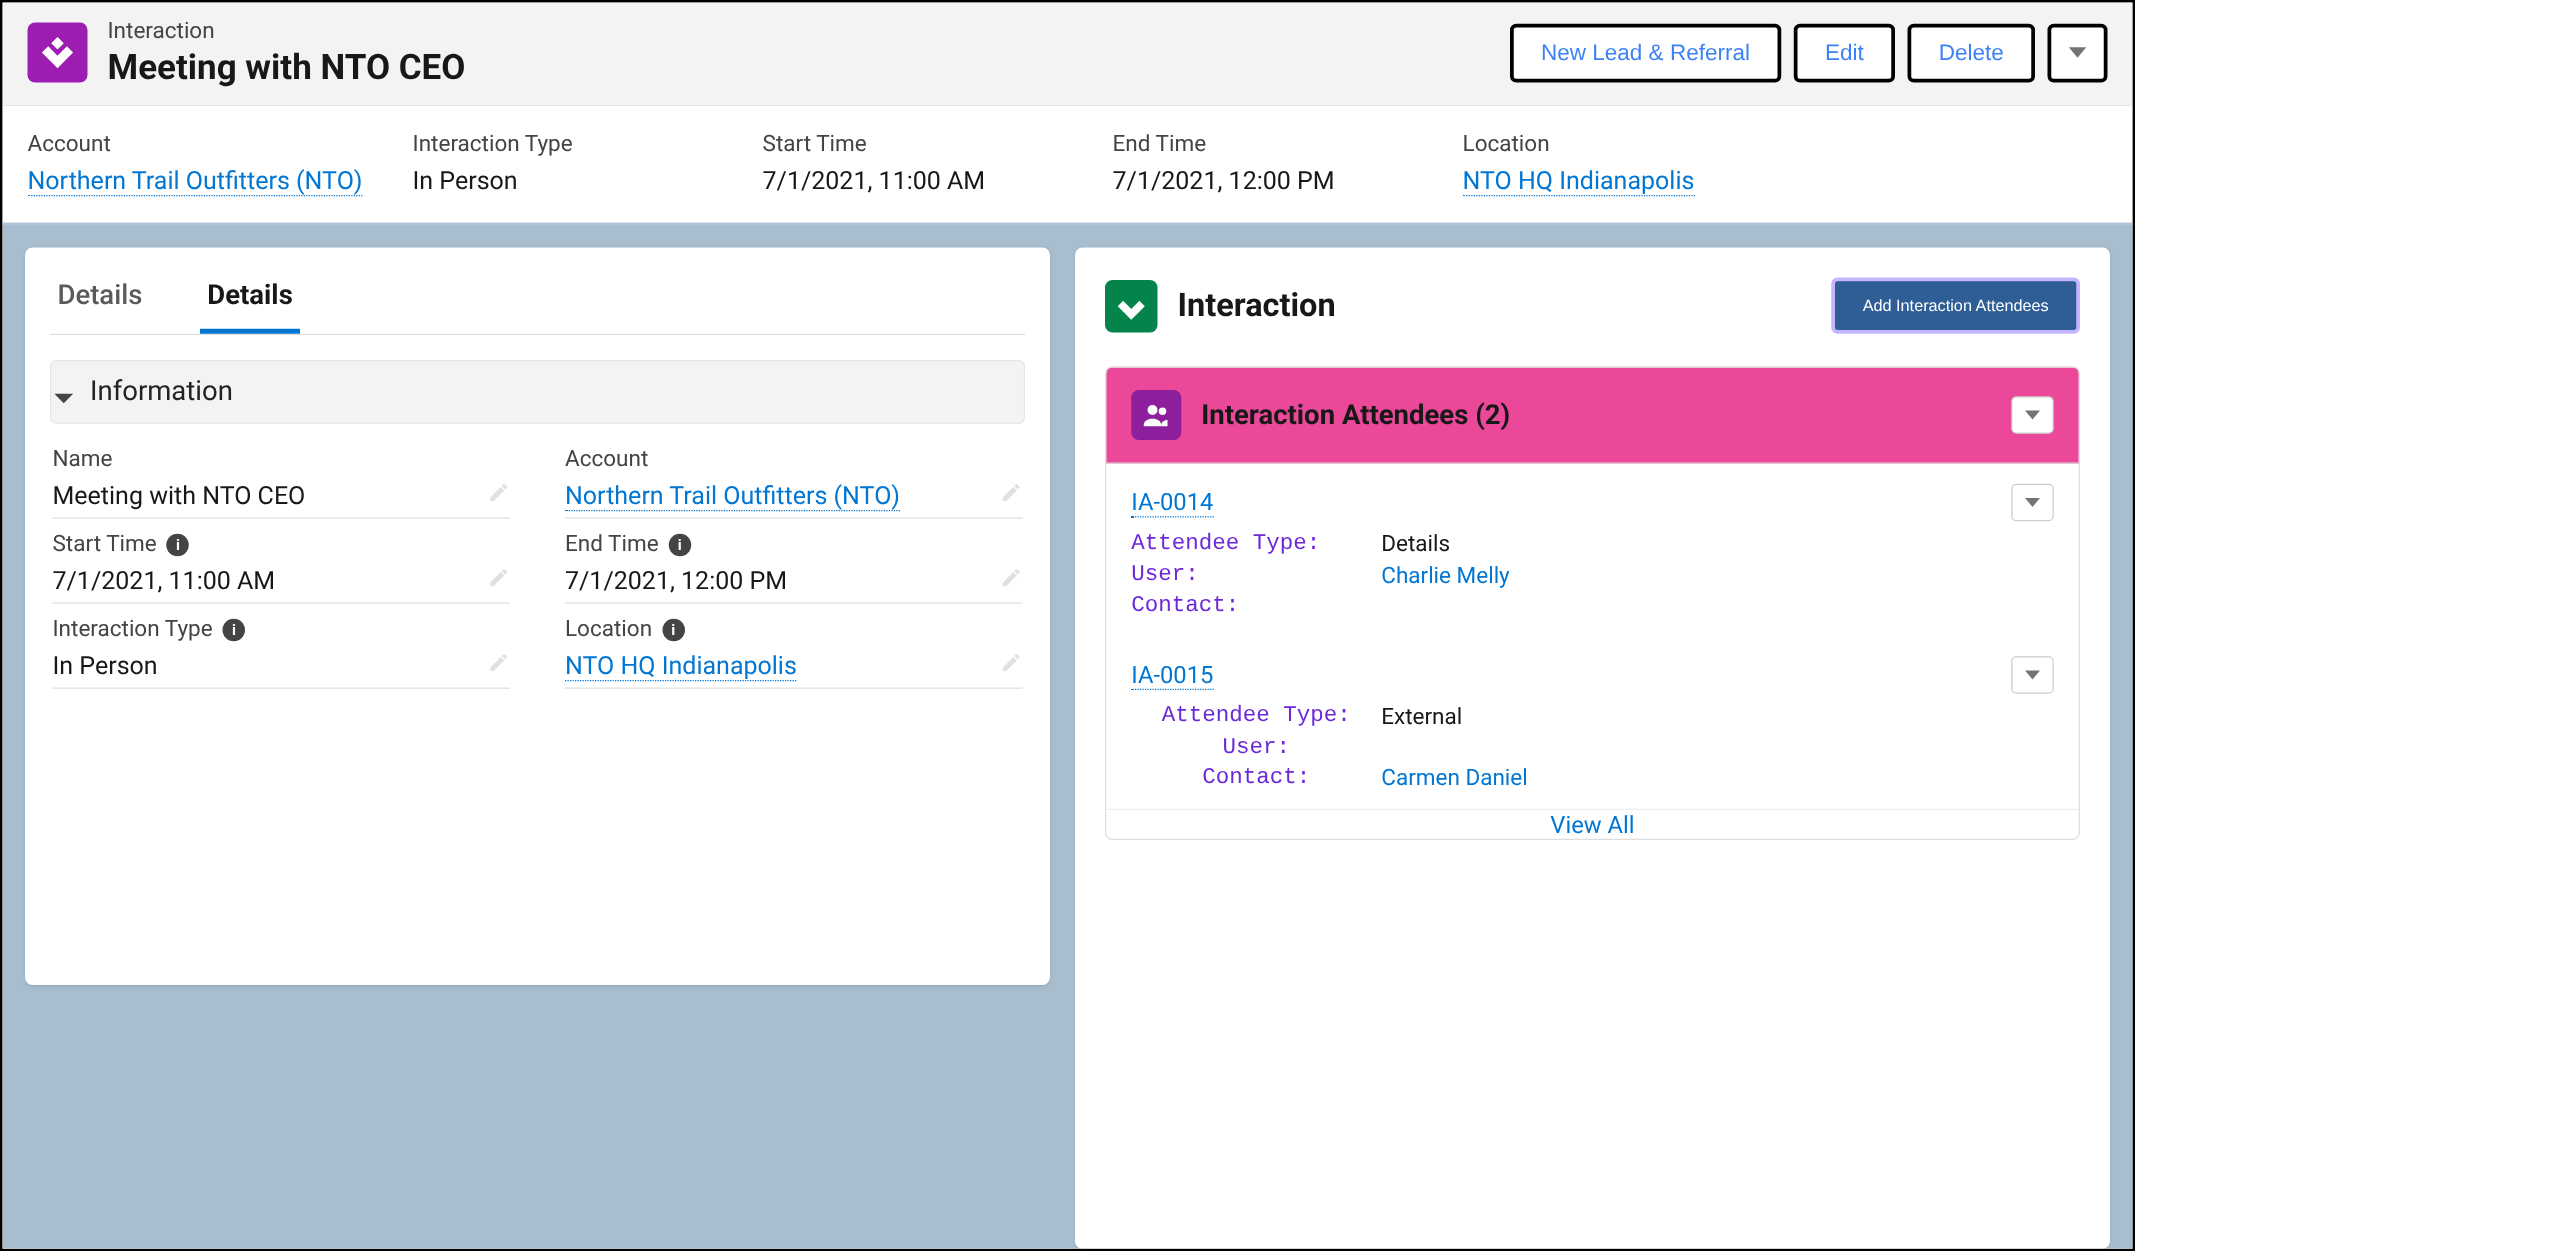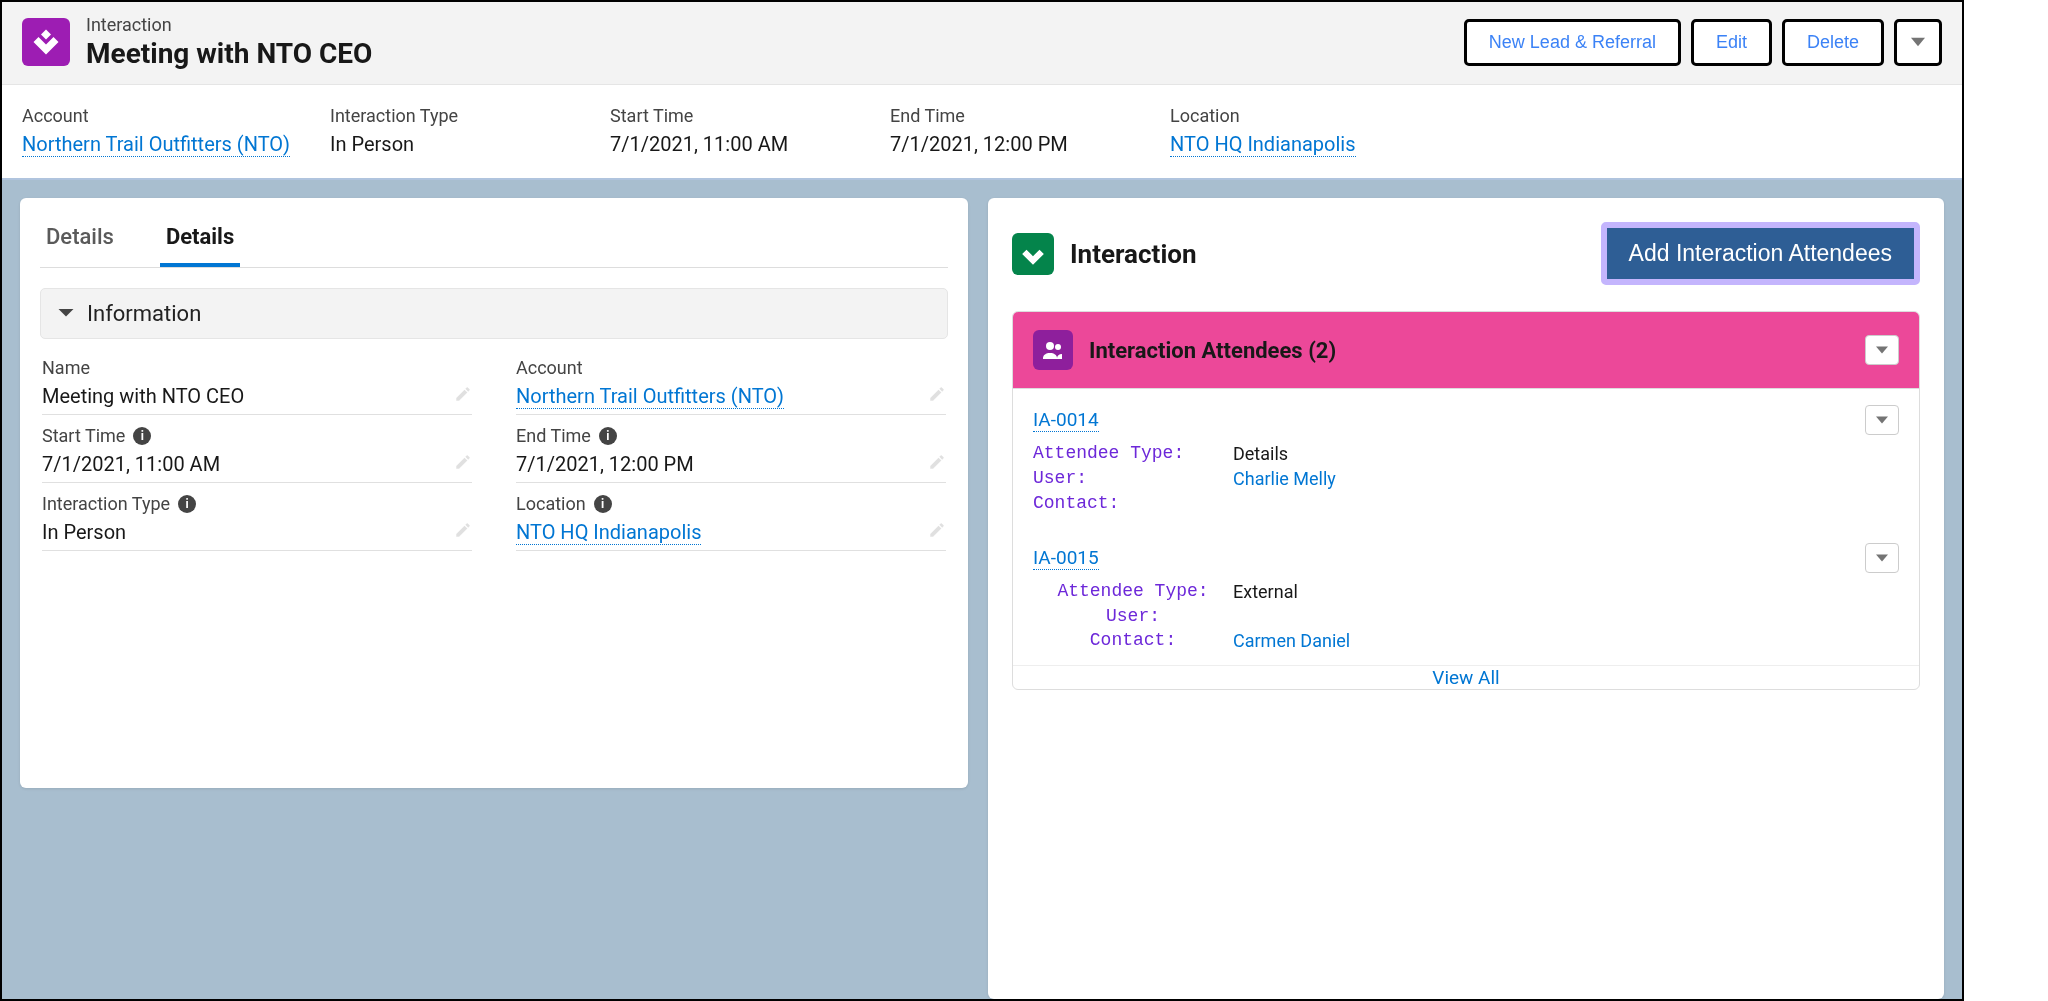--- a/index.html
+++ b/index.html
@@ -8,21 +8,21 @@
   padding: 0;
 }
 body {
   font-family: -apple-system, BlinkMacSystemFont, "Segoe UI", Roboto, Helvetica, Arial, sans-serif;
   background: #fff;
   color: #181818;
   font-size: 17px;
 }
 .page {
   border: 2px solid #000;
-  width: 1964px;
+  width: 1708px;
   height: 1001px;
   overflow: hidden;
   display: flex;
   flex-direction: column;
 }
 
 .header {
   background: #f3f3f3;
   padding: 12px 20px 14px 20px;
   display: flex;
@@ -123,23 +123,23 @@
 .tab.active {
   color: #181818;
   font-weight: 700;
   border-bottom-color: #0176d3;
 }
 
 .section-header {
   background: #f3f3f3;
   border: 1px solid #e5e5e5;
   border-radius: 5px;
-  padding: 12px 16px;
-  display: flex;
-  align-items: flex-start;
+  padding: 12px 1px;
+  display: flex;
+  align-items: flex-end;
   gap: 12px;
   font-size: 22px;
   color: #222;
   cursor: pointer;
   margin-bottom: 18px;
 }
 .chevron { width: 18px; height: 18px; }
 .chevron svg { width: 100%; height: 100%; fill: #444; }
 
 .detail-grid {
@@ -177,22 +177,22 @@
 .rp-icon {
   width: 42px; height: 42px; border-radius: 6px;
   background: #04844b;
   display: flex; align-items: center; justify-content: center;
 }
 .rp-icon svg { width: 26px; height: 26px; fill: #fff; }
 .rp-title { font-size: 26px; font-weight: 700; flex: 1; }
 .btn-brand {
   background: #2e5e95;
   color: #fff;
-  border: 6px solid #c4b5fd;
-  font-size: 23px;
+  border: 3px solid #c4b5fd;
+  font-size: 13px;
   padding: 12px 22px;
   border-radius: 5px;
   cursor: pointer;
 }
 
 .related-card {
   border: 1px solid #ddd;
   border-radius: 6px;
   overflow: hidden;
 }

